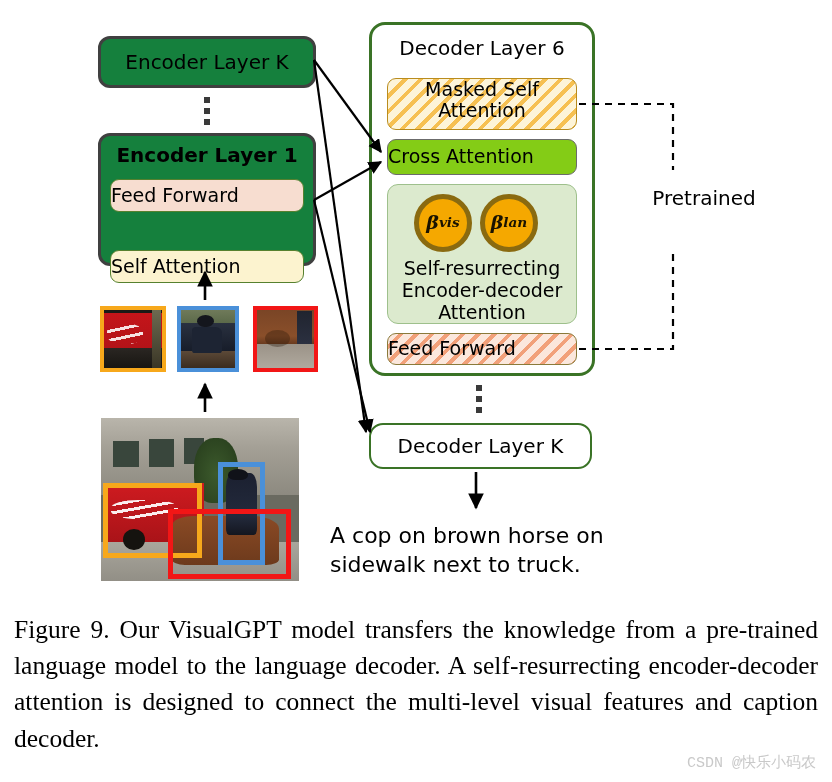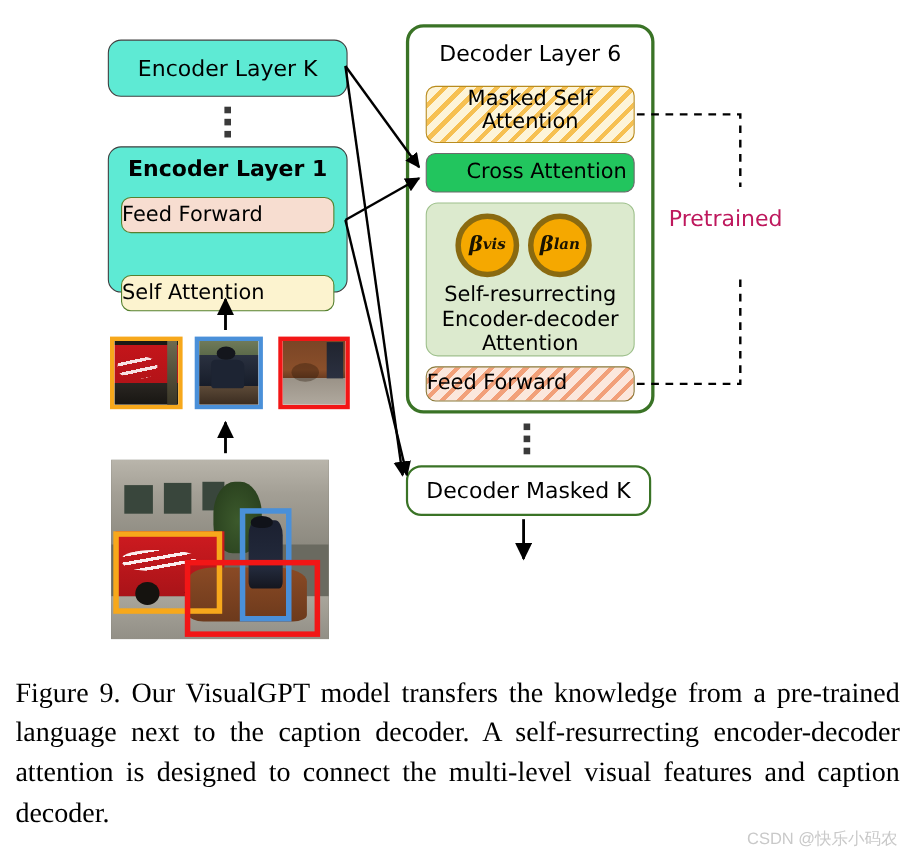--- a/index.html
+++ b/index.html
@@ -28,23 +28,23 @@
     box-sizing: border-box;
     display: flex;
     align-items: center;
     justify-content: center;
     text-align: center;
     color: #000;
     line-height: 1.12;
   }
 
   .encoder-outer {
-    border: 1px solid #404040;
+    border: 3px solid #404040;
     border-radius: 12px;
-    background: #5eead4;
+    background: #15803d;
   }
   .decoder-outer {
     border: 3px solid #3a7326;
     border-radius: 16px;
     background: #ffffff;
   }
   .decoder-outer-thin {
     border: 2.5px solid #3a7326;
     border-radius: 14px;
     background: #ffffff;
@@ -72,23 +72,22 @@
 
   .ff-plain {
     background: #f7ddd0;
     border: 1.6px solid #56812f;
   }
   .sa-plain {
     background: #fcf3cf;
     border: 1.6px solid #56812f;
   }
   .cross-attn {
-    background: #22c55e;
+    background: #84cc16;
     border: 1.6px solid #6b6b6b;
-    padding-left: 36px;
   }
   .msa-hatch {
     border: 1.6px solid #b98c1e;
     background-color: #fdf4d8;
     background-image: repeating-linear-gradient(
         -45deg,
         rgba(245,183,58,0.85) 0px,
         rgba(245,183,58,0.85) 4px,
         rgba(255,255,255,0) 4px,
         rgba(255,255,255,0) 11px);
@@ -151,23 +150,24 @@
   .vdots i {
     display: block;
     width: 6px;
     height: 6px;
     background: #3a3a3a;
   }
 
   
   .plain-label {
     position: absolute;
+    text-align: center;
     font-size: 20px;
     line-height: 1.2;
-    color: #be185d;
+    color: #000000;
   }
 
   .caption-out {
     position: absolute;
     text-align: center;
     font-size: 22px;
     line-height: 1.3;
     color: #000;
   }
 
@@ -331,21 +331,21 @@
     color: #000;
     text-align: justify;
     text-justify: inter-word;
   }
   #fig-caption .lead { white-space: pre; }
 
   #watermark {
     position: absolute;
     right: 16px;
     bottom: 10px;
-    font-family: Liberation Sans, sans-serif;
+    font-family: Liberation Mono, monospace;
     font-size: 15px;
     color: #c9c9c9;
   }
 </style>
 </head>
 <body>
 
 <div id="figure-root">
 
   <div class="rbox encoder-outer" style="left:98px; top:36px; width:218px; height:52px;">
@@ -399,27 +399,31 @@
     <span>Feed Forward</span>
   </div>
 
   <div class="vdots" style="left:476px; top:385px; width:6px; height:28px;">
     <i></i>
       <i></i>
       <i></i>
   </div>
 
   <div class="rbox decoder-outer-thin" style="left:369px; top:423px; width:223px; height:46px;">
-    <span class="layer-title">Decoder Masked K</span>
+    <span class="layer-title">Decoder Layer K</span>
   </div>
 
   <div class="plain-label" style="left:608px; top:186px; width:192px;">
     <span>Pretrained</span><br>
   </div>
 
+  <div class="caption-out" style="left:330px; top:522px; width:330px; text-align:left;">
+    <span>A cop on brown horse on</span><br>
+    <span>sidewalk next to truck.</span>
+  </div>
 
   <div class="imgframe fr-orange" style="left:100px; top:306px; width:66px; height:66px;">
     <div class="thumb-truck"></div>
   </div>
   <div class="imgframe fr-blue" style="left:177px; top:306px; width:62px; height:66px;">
     <div class="thumb-cop"></div>
   </div>
   <div class="imgframe fr-red" style="left:253px; top:306px; width:65px; height:66px;">
     <div class="thumb-horse"></div>
   </div>
@@ -463,18 +467,18 @@
     <line x1="314" y1="200" x2="370" y2="432" stroke="#000" stroke-width="2.2" marker-end="url(#arrowhead)"></line>
 
     <line x1="476" y1="472" x2="476" y2="508" stroke="#000" stroke-width="2.6" marker-end="url(#arrowhead)"></line>
 
     <path d="M 579 104 L 673 104 L 673 170" fill="none" stroke="#000" stroke-width="2.2" stroke-dasharray="7,6"></path>
     <path d="M 579 349 L 673 349 L 673 249" fill="none" stroke="#000" stroke-width="2.2" stroke-dasharray="7,6"></path>
   </svg>
 
   <div id="fig-caption">
     <span class="lead">Figure 9.</span>
-    <span>Our VisualGPT model transfers the knowledge from a pre-trained language next to the caption decoder. A self-resurrecting encoder-decoder attention is designed to connect the multi-level visual features and caption decoder.</span>
+    <span>Our VisualGPT model transfers the knowledge from a pre-trained language model to the language decoder. A self-resurrecting encoder-decoder attention is designed to connect the multi-level visual features and caption decoder.</span>
   </div>
 
   <div id="watermark">CSDN @快乐小码农</div>
 
 </div>
 
 </body></html>

